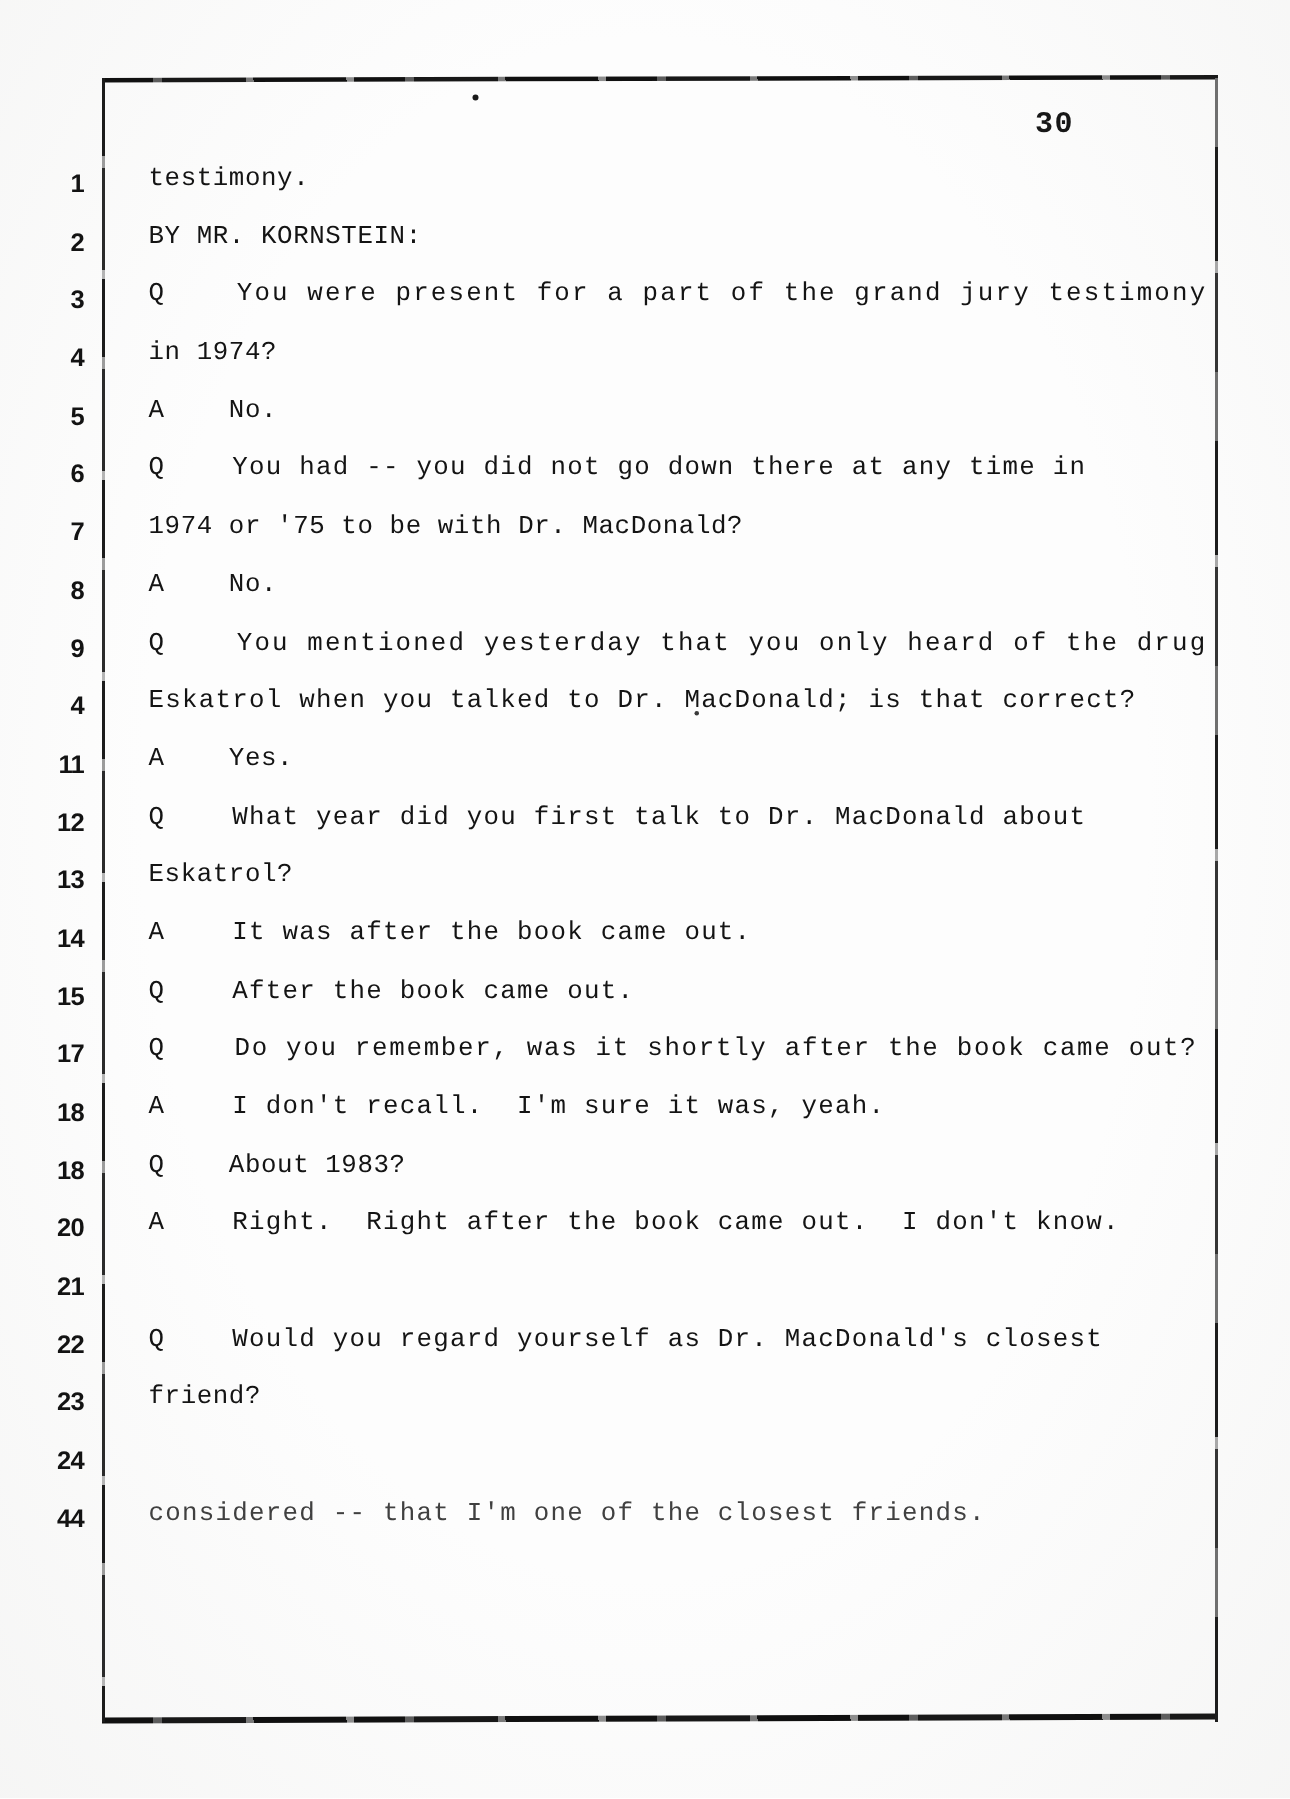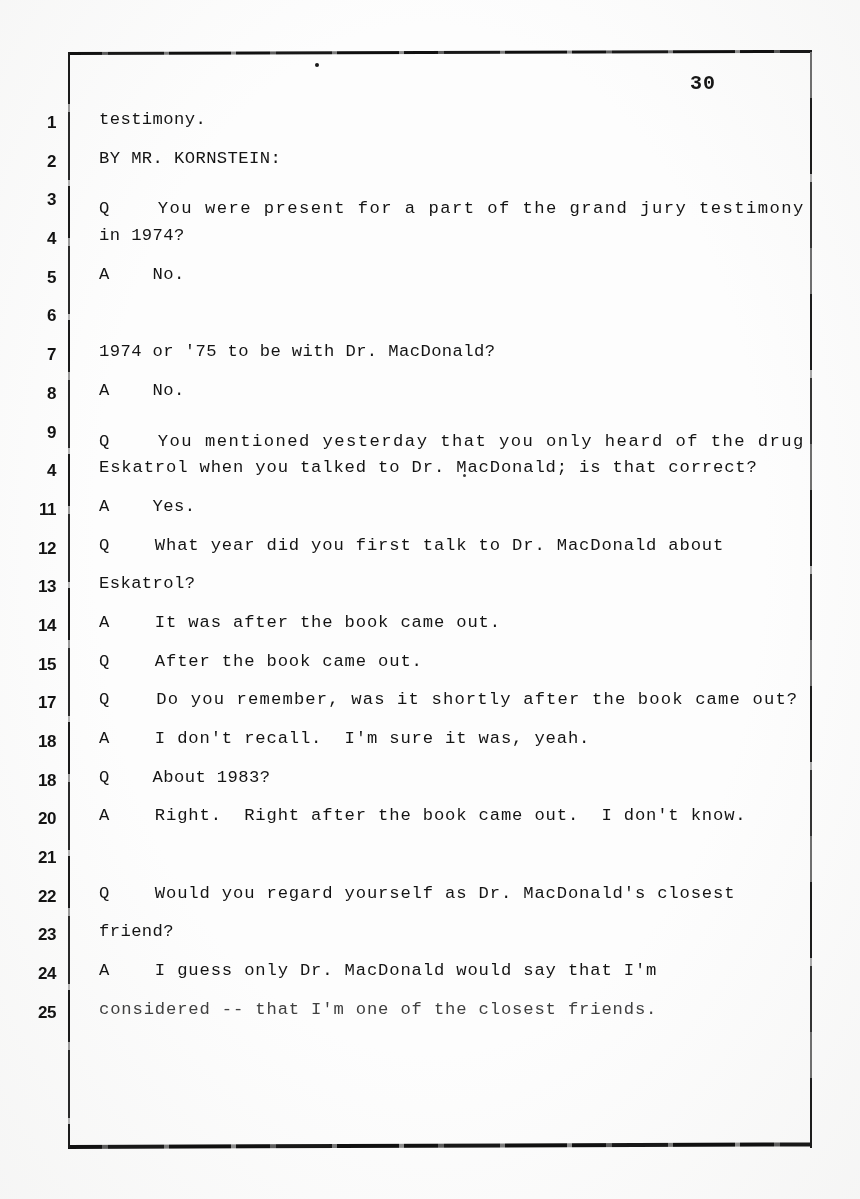--- a/index.html
+++ b/index.html
@@ -149,21 +149,21 @@
     position: absolute;
     left: 99px;
     top: 0;
     font-size: 17.2px;
     color: #141414;
     white-space: pre;
     letter-spacing: 0.4px;
   }
 
   
-  .ltext.stretch  { letter-spacing: 1.45px; margin-top: 12px; }
+  .ltext.stretch  { letter-spacing: 1.45px; }
   .ltext.stretch2 { letter-spacing: 1.15px; }
   .ltext.stretch3 { letter-spacing: 0.85px; }
 
   
   .ltext.faded { color: #404040; }
 </style>
 </head>
 <body>
 
 <div id="page">
@@ -204,20 +204,21 @@
       <span class="ltext">in 1974?</span>
     </div>
 
     <div class="tline">
       <span class="lineno">5</span>
       <span class="ltext">A    No.</span>
     </div>
 
     <div class="tline">
       <span class="lineno">6</span>
+      <span class="ltext stretch3">Q    You had -- you did not go down there at any time in</span>
     </div>
 
     <div class="tline">
       <span class="lineno">7</span>
       <span class="ltext">1974 or '75 to be with Dr. MacDonald?</span>
     </div>
 
     <div class="tline">
       <span class="lineno">8</span>
       <span class="ltext">A    No.</span>
@@ -288,22 +289,21 @@
       <span class="ltext stretch3">Q    Would you regard yourself as Dr. MacDonald's closest</span>
     </div>
 
     <div class="tline">
       <span class="lineno">23</span>
       <span class="ltext">friend?</span>
     </div>
 
     <div class="tline">
       <span class="lineno">24</span>
-      <span class="ltext stretch3">A    I guess only Dr. MacDonald would say that I'm</span>
-    </div>
-
-    <div class="tline">
-      <span class="lineno">25</span>
+    </div>
+
+    <div class="tline">
+      <span class="lineno">44</span>
       <span class="ltext stretch3 faded">considered -- that I'm one of the closest friends.</span>
     </div>
 
   </div>
 </div>
 
 </body></html>

